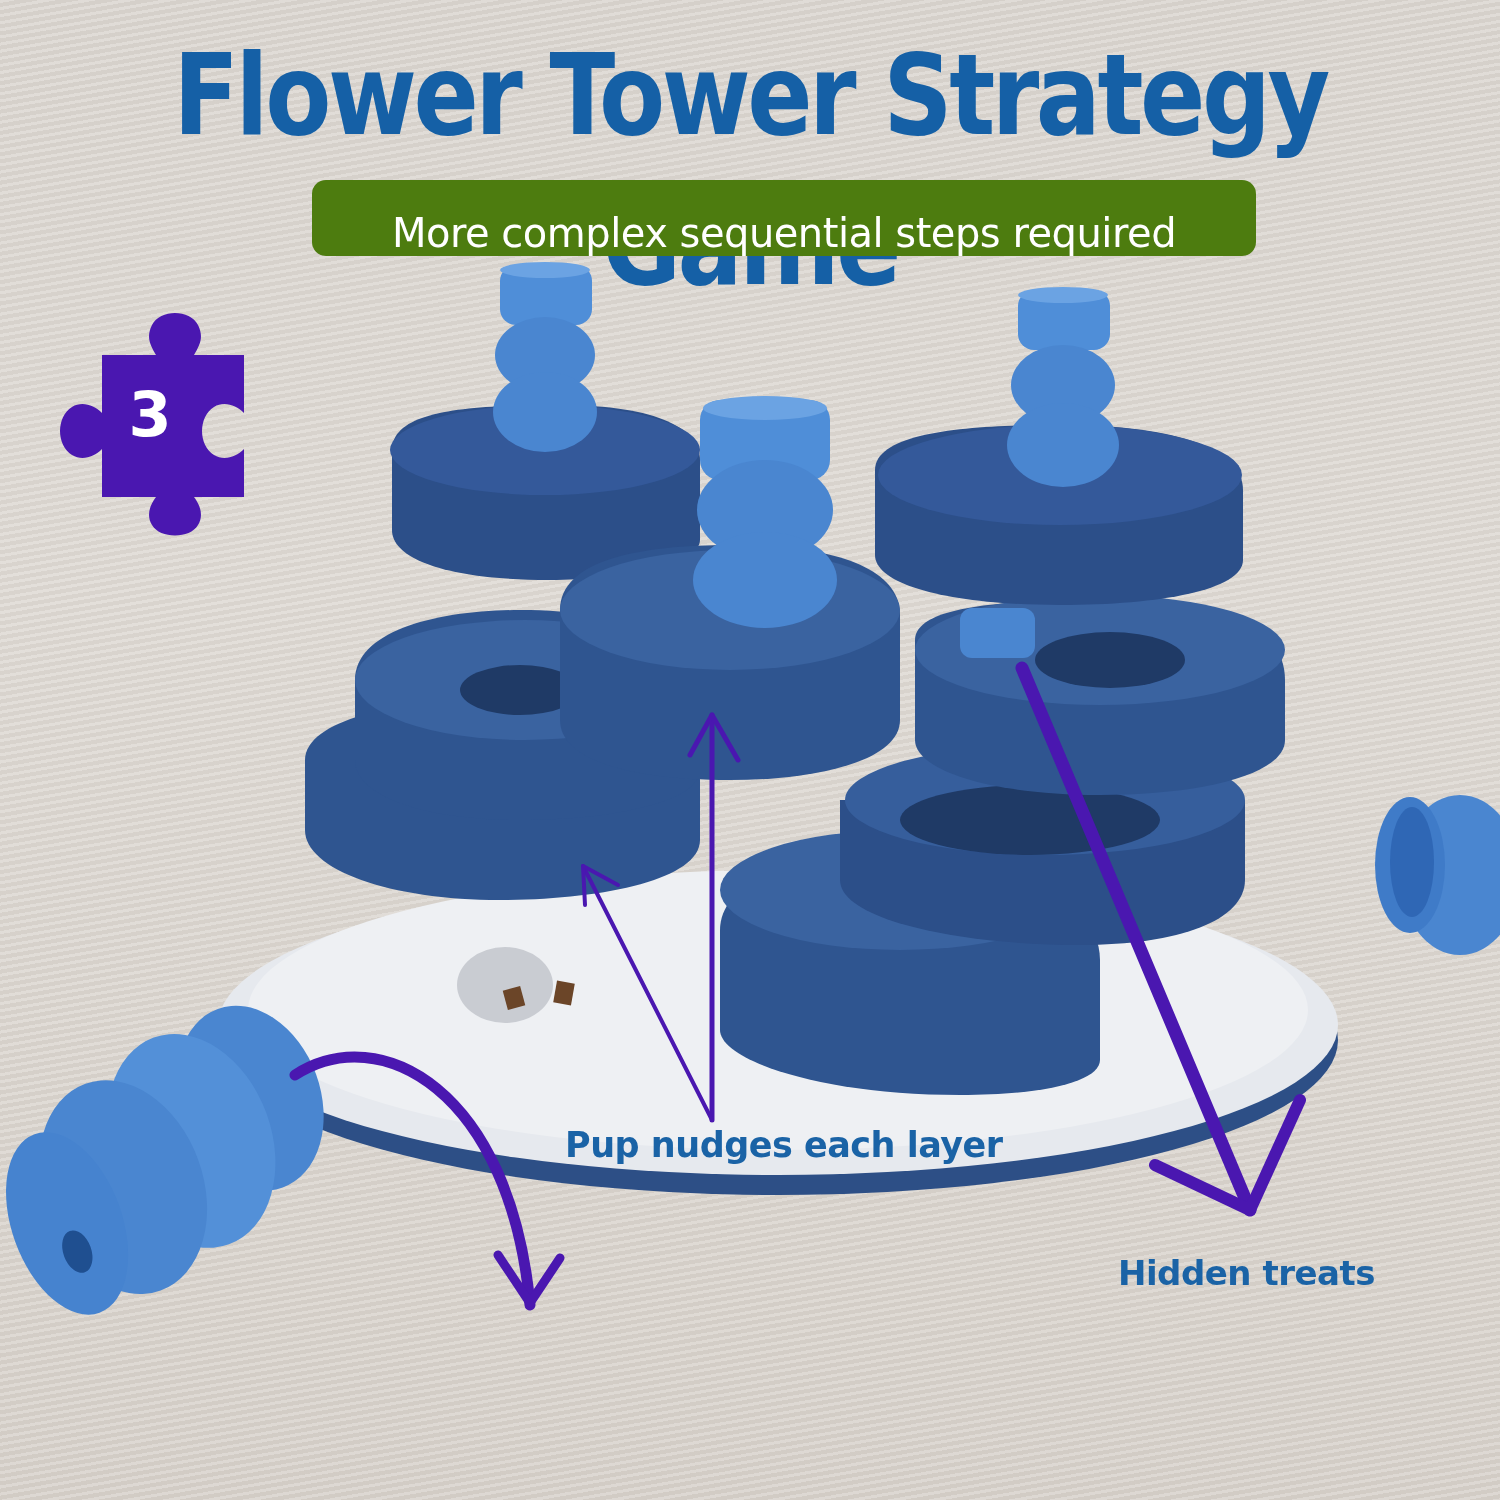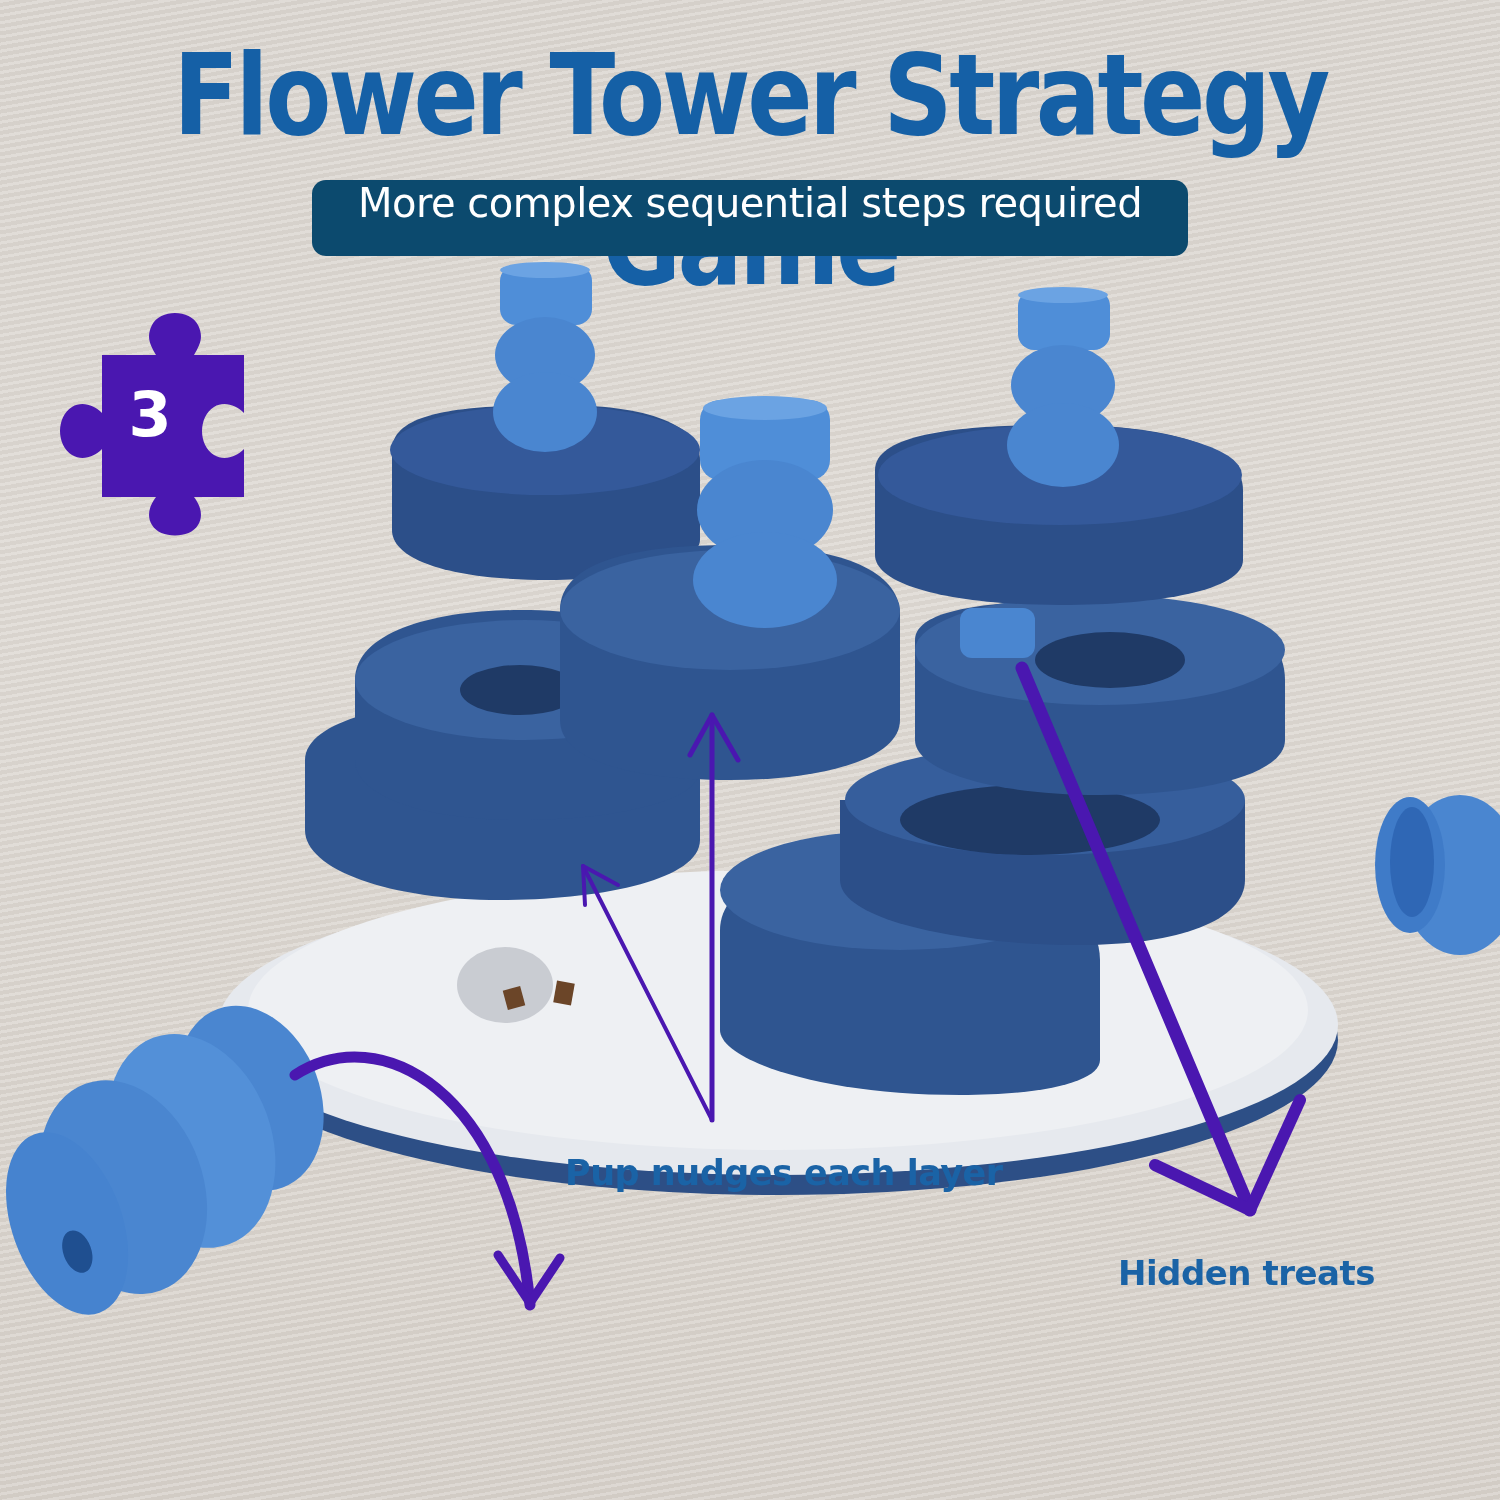--- a/index.html
+++ b/index.html
@@ -5,30 +5,30 @@
   html, body { margin:0; padding:0; }
   body { width:1500px; height:1500px; overflow:hidden; position:relative;
     font-family:"Liberation Sans", sans-serif;
     background:
       repeating-linear-gradient(170deg, rgba(255,255,255,0.18) 0 3px, rgba(0,0,0,0.02) 3px 7px),
       linear-gradient(180deg, #d9d4ce 0%, #ddd8d2 40%, #d6d0c9 100%);
   }
   .title { position:absolute; left:0; top:20px; width:1500px; text-align:center;
     font-family:"DejaVu Sans", sans-serif; font-weight:bold; font-size:112px;
     color:#1560a6; letter-spacing:-4px; transform:scaleX(0.86); transform-origin:center; line-height:150px; }
-  .pill { position:absolute; left:312px; top:180px; width:876px; height:76px;
-    background:#0c4a6e; border-radius:14px; display:flex; align-items:flex-start; justify-content:center; }
+  .pill { position:absolute; left:312px; top:180px; width:944px; height:76px;
+    background:#4d7c0f; border-radius:14px; display:flex; align-items:flex-end; justify-content:center; }
   .pill span { color:#fff; font-family:"DejaVu Sans", sans-serif; font-size:40px; letter-spacing:-0.5px; }
   .puzzle { position:absolute; left:54px; top:305px; width:190px; height:235px; }
   .puzzle-num { position:absolute; left:120px; top:378px; width:60px; text-align:center;
     color:#fff; font-family:"DejaVu Sans", sans-serif; font-weight:bold; font-size:62px; }
   .scene { position:absolute; left:0; top:0; width:1500px; height:1500px; }
   .label { position:absolute; color:#1a63a6; font-family:"DejaVu Sans", sans-serif; font-weight:bold;
     line-height:1.08; letter-spacing:-0.5px; }
-  .lbl-pup { left:565px; top:1127px; font-size:35px;margin-top:28px; }
+  .lbl-pup { left:565px; top:1127px; font-size:35px; }
   .lbl-cones { left:314px; top:1334px; font-size:35px; }
   .lbl-sliders { left:1118px; top:1255px; font-size:34px; }
 </style>
 </head>
 <body>
 
 <div class="title">Flower Tower Strategy Game</div>
 
 <div class="pill">
   <span>More complex sequential steps required</span>

